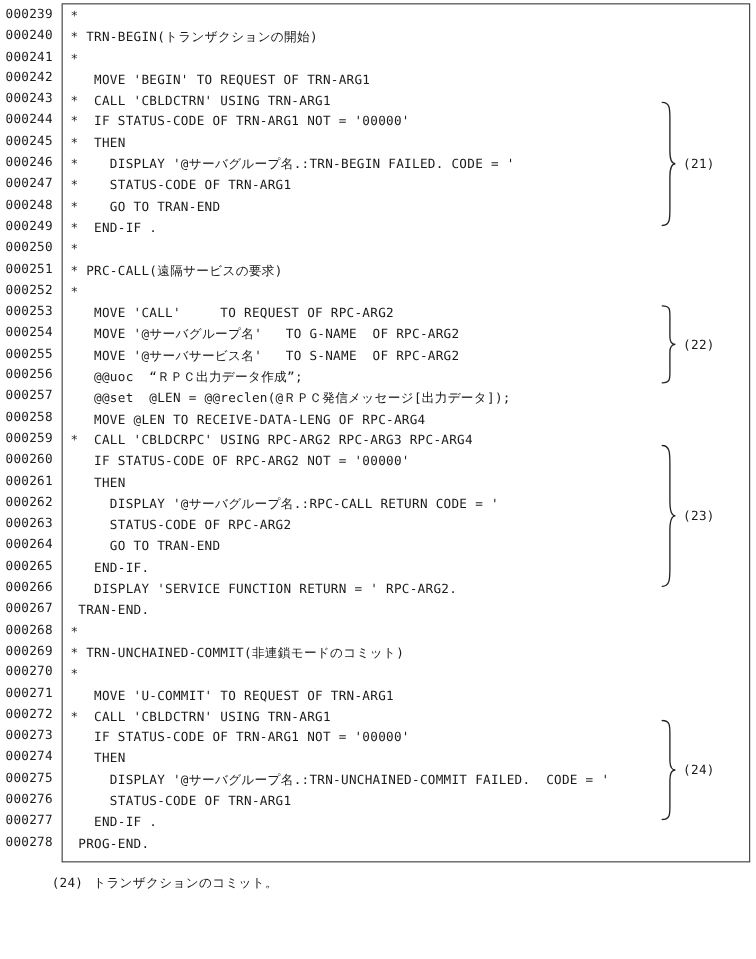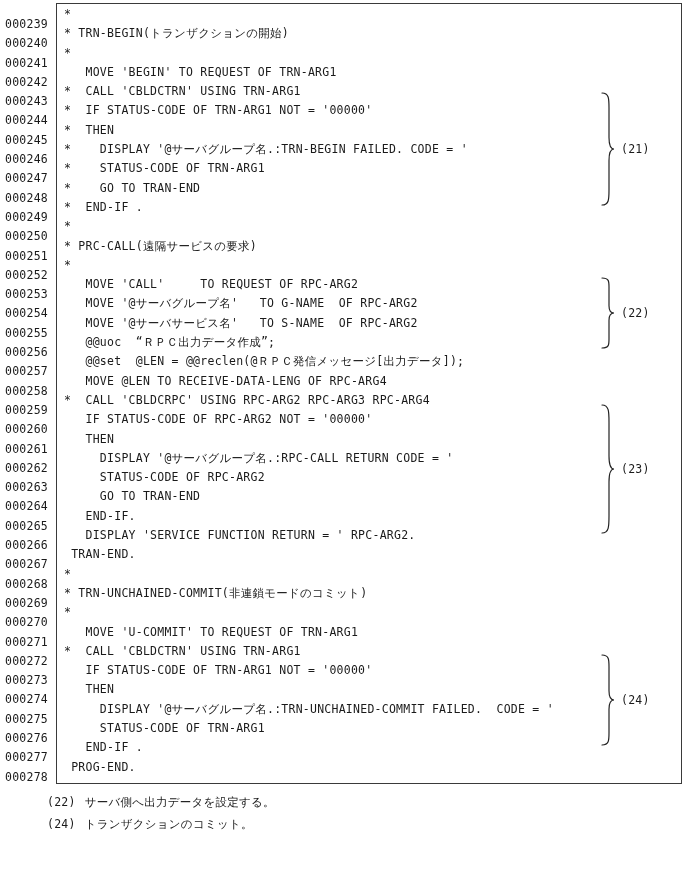--- a/index.html
+++ b/index.html
@@ -6,21 +6,21 @@
   .page{
     position:relative;
     width:687px;height:872px;
     background:#ffffff;
     color:#1a1a1a;
     font-family:"DejaVu Sans Mono", monospace;
     overflow:hidden;
   }
   pre{margin:0;font-family:inherit;}
   .linenos{
-    position:absolute;left:5px;top:15px;
+    position:absolute;left:5px;top:3px;
     font-size:11.5px;line-height:19.3px;letter-spacing:0.25px;
     color:#1a1a1a;
   }
   .codebox{
     position:absolute;left:56px;top:3px;
     width:626px;height:781px;
     border:1px solid #3a3a3a;
     box-sizing:border-box;
     background:#ffffff;
   }
@@ -152,16 +152,15 @@
       </div>
       <div class="brace-label" style="left: 621px; top: 461px;">(23)</div>
       <div class="brace" style="left: 600px; top: 654px;">
         <svg width="15" height="92">
           <path d="M2,1 C9,1 9,5.5 9,12.9 L9,36.8 C9,43.2 10.5,46.0 14,46.0 C10.5,46.0 9,48.8 9,55.2 L9,79.1 C9,86.5 9,91 2,91" fill="none" stroke="#222" stroke-width="1.2" stroke-linecap="round"></path>
         </svg>
       </div>
       <div class="brace-label" style="left: 621px; top: 692px;">(24)</div>
     </div>
   <div class="footnotes" id="footnotes">
-      <div class="footnote-row"><span class="ft-label">(22)</span><span class="ft-text">サーバ側へ出力データを設定する。</span></div>
       <div class="footnote-row"><span class="ft-label">(24)</span><span class="ft-text">トランザクションのコミット。</span></div>
     </div>
 </div>
 
 </body></html>

